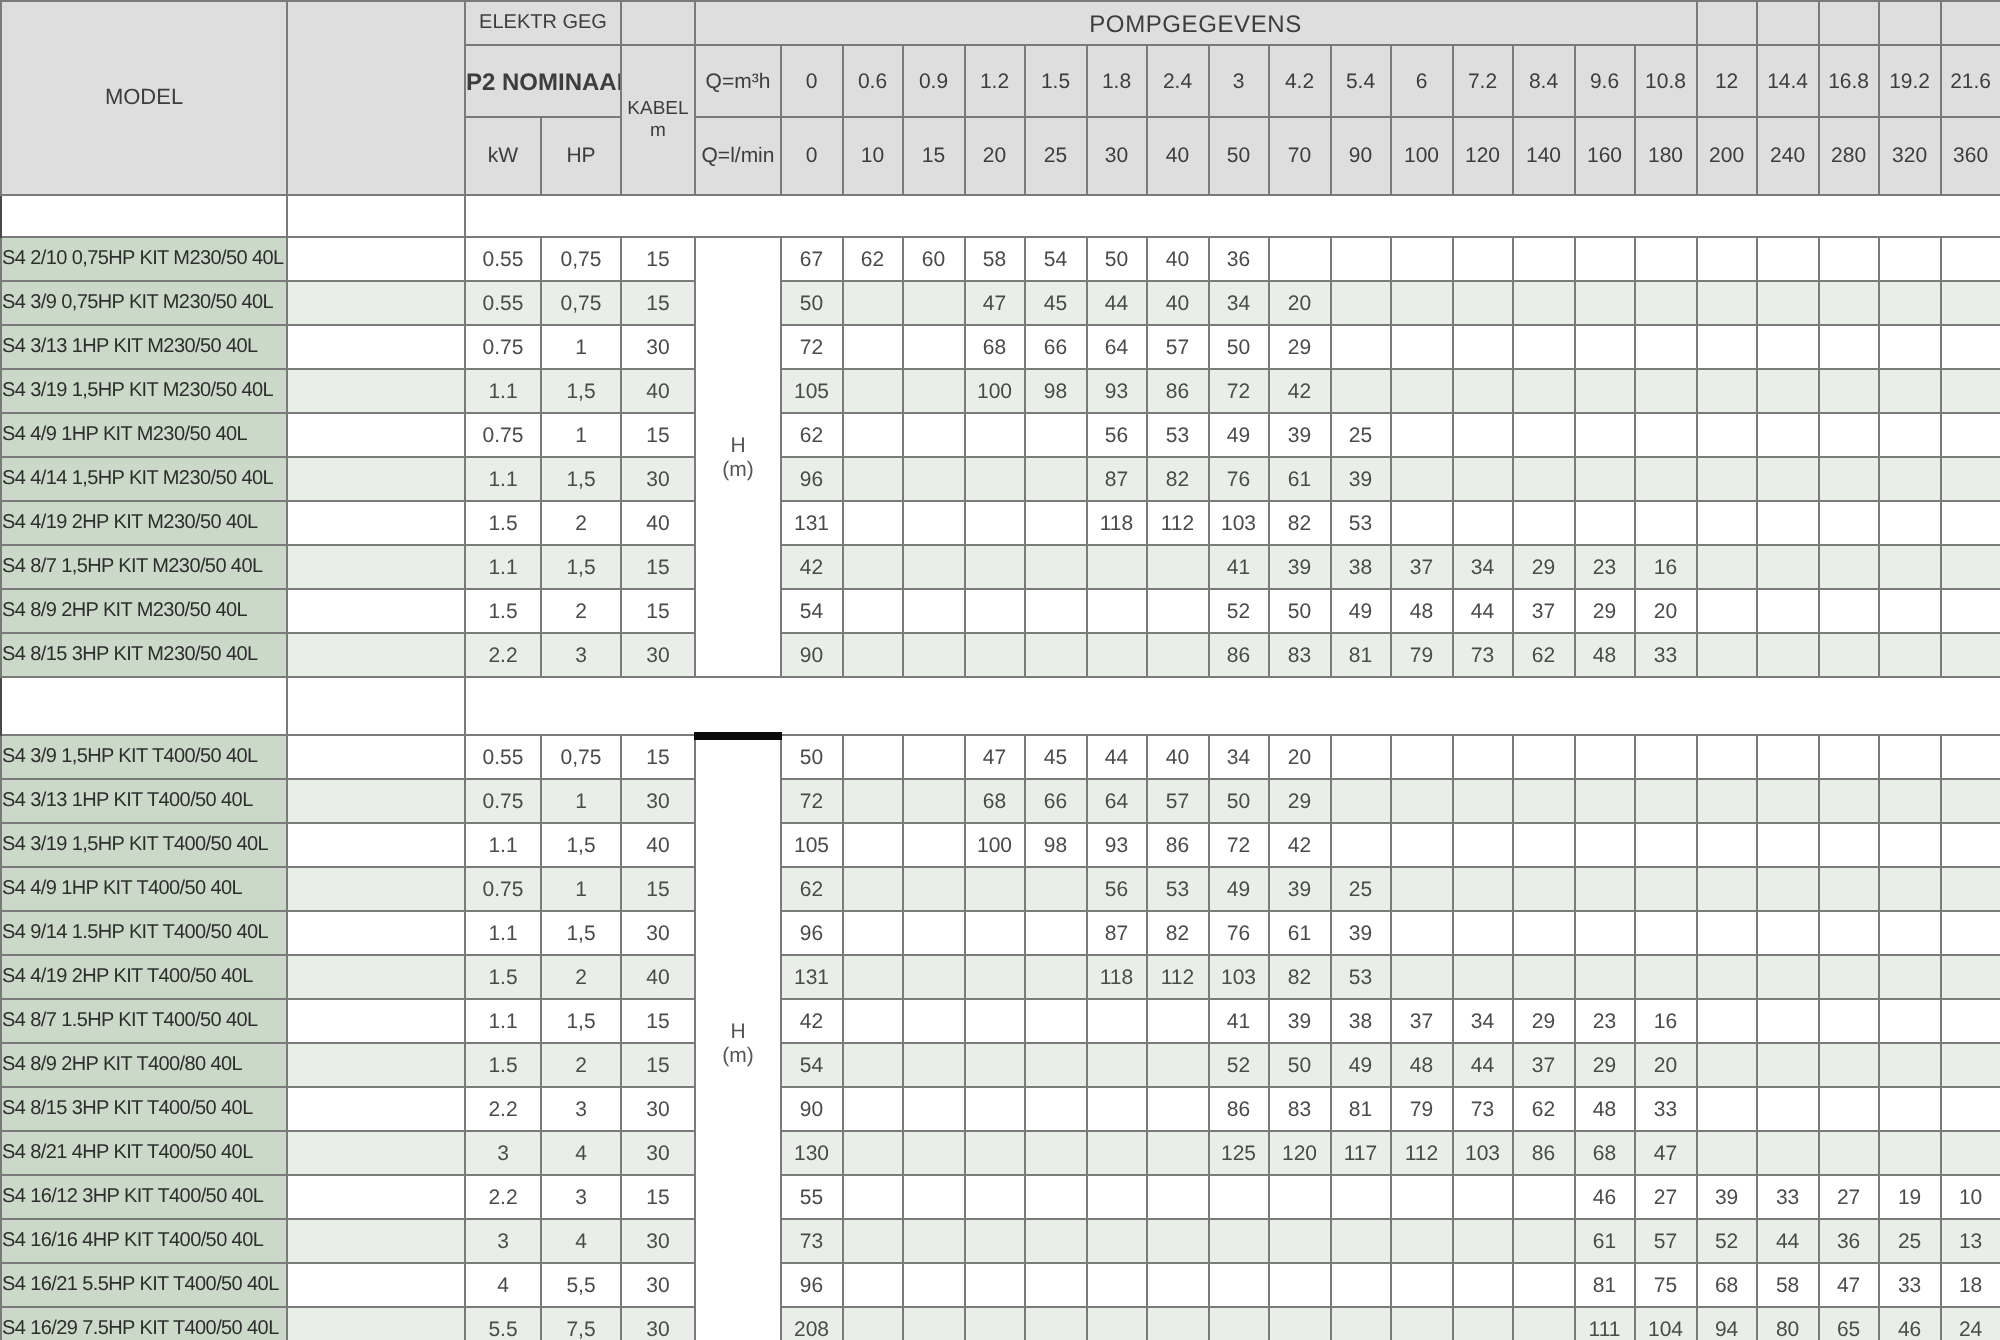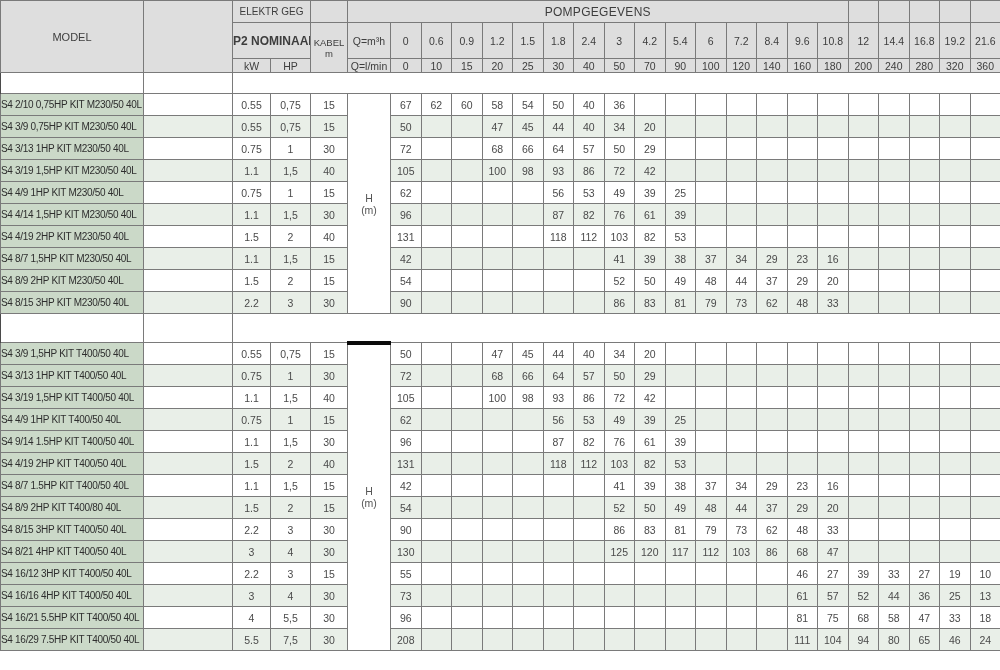--- a/index.html
+++ b/index.html
@@ -6,21 +6,21 @@
   #page{width:1000px;height:670px;background:#fff;overflow:hidden;
         font-family:"Liberation Sans",sans-serif;color:#474747;}
   table{border-collapse:collapse;table-layout:fixed;width:1000px;
         border:1px solid #4a4a4a;}
   td{border:1px solid #7a7a7a;padding:0;text-align:center;vertical-align:middle;
      font-size:10.5px;color:#4a4a4a;overflow:hidden;white-space:nowrap;}
   
   thead td{background:var(--header-gray);color:#3d3d3d;}
   tr.hA{height:22px;}
   tr.hB{height:36px;}
-  tr.hC{height:14px;}
+  tr.hC{height:39px;}
   .model-head{font-size:11px;}
   .elektr{font-size:10px;}
   .p2{font-size:12px;font-weight:bold;}
   .pomp{font-size:12px;letter-spacing:.3px;}
   .kabel{font-size:9.5px;line-height:11px;}
   .qlab{font-size:10.5px;}
   .qv{font-size:10.5px;}
   
   tbody tr.datarow{height:22px;}
   tbody tr.shaded td{background:var(--shade-green);}

